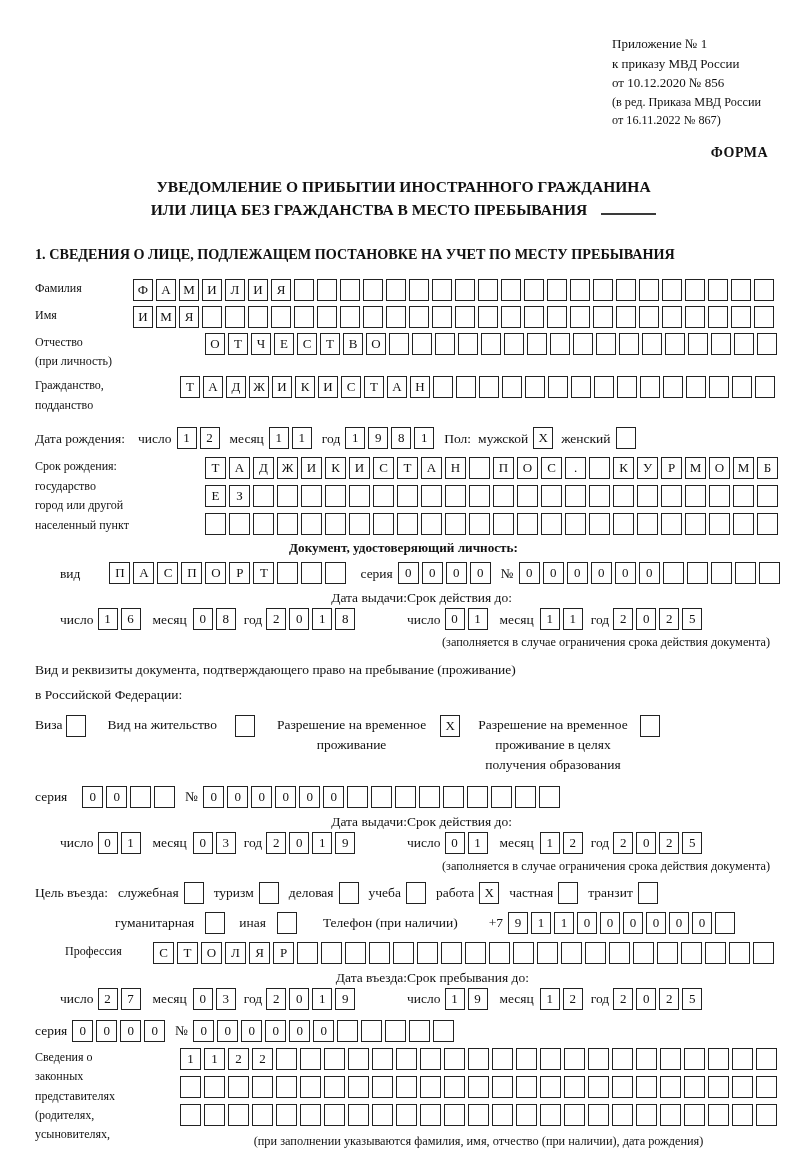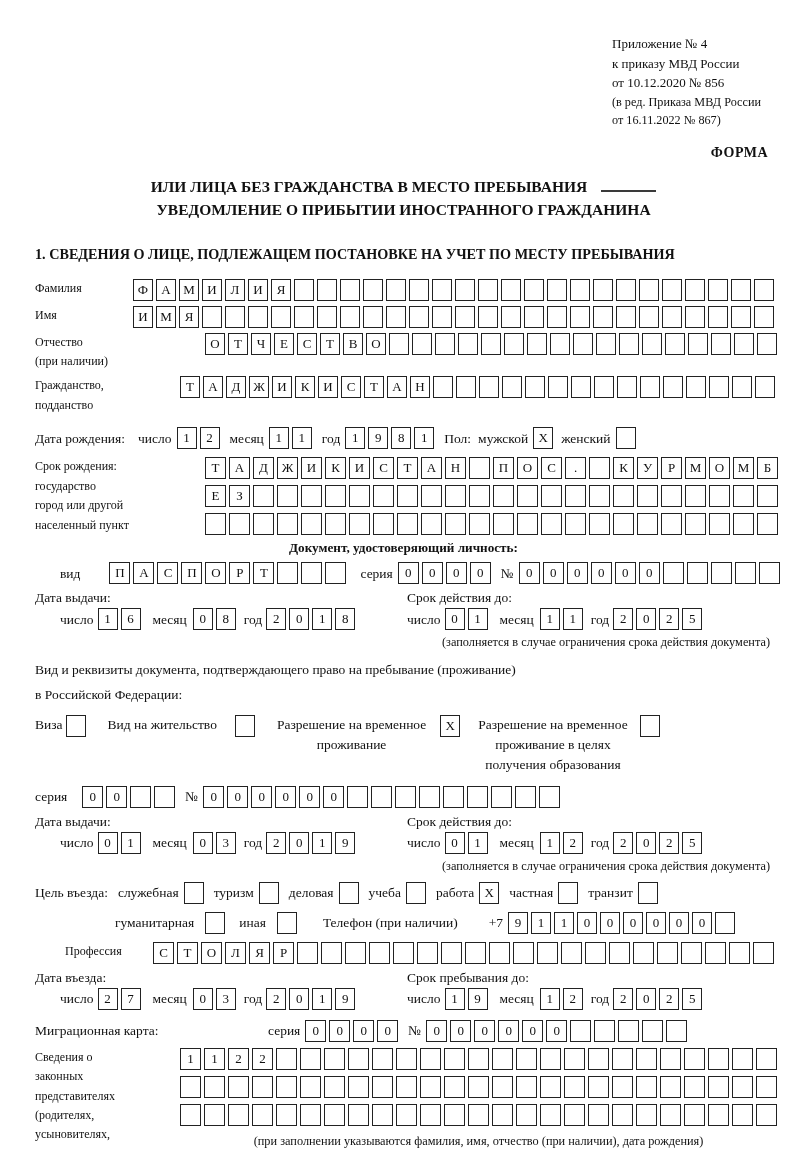--- a/index.html
+++ b/index.html
@@ -16,51 +16,51 @@
   .labcol{flex:none;font-size:12px;line-height:1.62;}
   .cells{display:flex;gap:3px;flex-wrap:nowrap;}
   .cell{flex:none;width:20px;height:22px;border:1.5px solid #222;box-sizing:border-box;
         display:flex;align-items:center;justify-content:center;font-size:13px;background:#fff;}
   .c21 .cell{width:21px;}
   .vstack{display:flex;flex-direction:column;gap:6px;}
   .inrow{display:flex;align-items:center;}
   .inrow .lab{margin:0 5px 0 10px;}
   .inrow .lab:first-child{margin-left:0;}
   .dlabels{display:flex;margin:6px 0 2px 0;}
-  .dlab-left{width:372px;text-align:left;font-size:13.5px;}
+  .dlab-left{width:372px;text-align:right;font-size:13.5px;}
   .dlab-right{width:310px;text-align:left;font-size:13.5px;}
   .dhalf{display:flex;align-items:center;}
   .dleft{width:372px;box-sizing:border-box;padding-left:25px;}
   .note{font-size:12.3px;text-align:right;margin:3px 2px 8px 0;}
   .plain{font-size:13.5px;line-height:1.8;}
   .ckgroup{display:flex;align-items:flex-start;}
   .ckcol{text-align:center;font-size:13.5px;line-height:1.5;}
   .dochead{text-align:center;font-weight:bold;font-size:13.2px;margin:2px 0 6px 0;}
   .gnote{font-size:12.3px;margin-top:8px;text-align:center;}
 </style>
 </head>
 <body>
 
 <div class="page">
 
   <div class="refblock">
-    <div>Приложение № 4</div>
+    <div>Приложение № 1</div>
     <div>к приказу МВД России</div>
     <div>от 10.12.2020 № 856</div>
     <div class="small">(в ред. Приказа МВД России</div>
     <div class="small">от 16.11.2022 № 867)</div>
   </div>
 
   <div class="forma">ФОРМА</div>
 
   <div class="title">
+    <div>УВЕДОМЛЕНИЕ О ПРИБЫТИИ ИНОСТРАННОГО ГРАЖДАНИНА</div>
     <div>
       <span>ИЛИ ЛИЦА БЕЗ ГРАЖДАНСТВА В МЕСТО ПРЕБЫВАНИЯ</span><span class="blank"></span>
     </div>
-    <div>УВЕДОМЛЕНИЕ О ПРИБЫТИИ ИНОСТРАННОГО ГРАЖДАНИНА</div>
   </div>
 
   <div class="sec-h">1. СВЕДЕНИЯ О ЛИЦЕ, ПОДЛЕЖАЩЕМ ПОСТАНОВКЕ НА УЧЕТ ПО МЕСТУ ПРЕБЫВАНИЯ</div>
 
   <div class="row">
     <div class="labcol" style="width:98px">Фамилия</div>
     <div class="cells">
         <span class="cell">Ф</span>
         <span class="cell">А</span>
         <span class="cell">М</span>
@@ -122,21 +122,21 @@
         <span class="cell"></span>
         <span class="cell"></span>
         <span class="cell"></span>
         <span class="cell"></span>
       </div>
   </div>
 
   <div class="row">
     <div class="labcol" style="width:170px">
       <div>Отчество</div>
-      <div>(при наличии)</div>
+      <div>(при личность)</div>
     </div>
     <div class="cells">
         <span class="cell">О</span>
         <span class="cell">Т</span>
         <span class="cell">Ч</span>
         <span class="cell">Е</span>
         <span class="cell">С</span>
         <span class="cell">Т</span>
         <span class="cell">В</span>
         <span class="cell">О</span>
@@ -643,21 +643,20 @@
       <div class="cells">
           <span class="cell">2</span>
           <span class="cell">0</span>
           <span class="cell">2</span>
           <span class="cell">5</span>
         </div>
     </div>
   </div>
 
   <div class="row inrow" style="margin-top:10px">
-    <span class="lab" style="width:218px">Миграционная карта:</span>
     <span class="lab">серия</span>
     <div class="cells c21">
         <span class="cell">0</span>
         <span class="cell">0</span>
         <span class="cell">0</span>
         <span class="cell">0</span>
       </div>
     <span class="lab">№</span>
     <div class="cells c21">
         <span class="cell">0</span>

